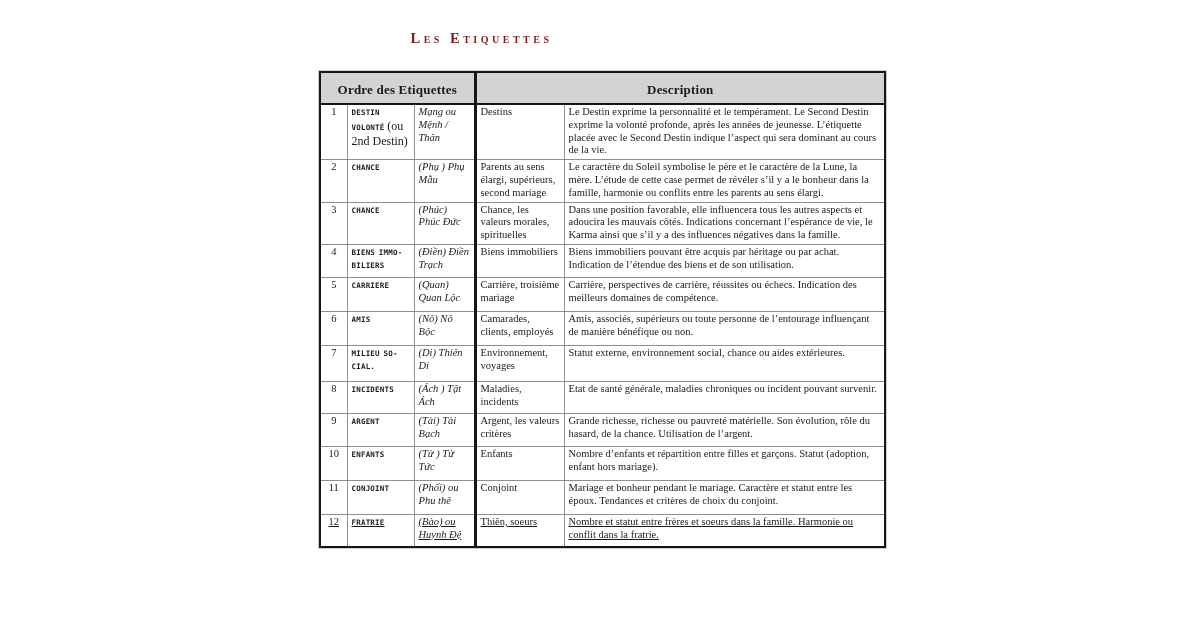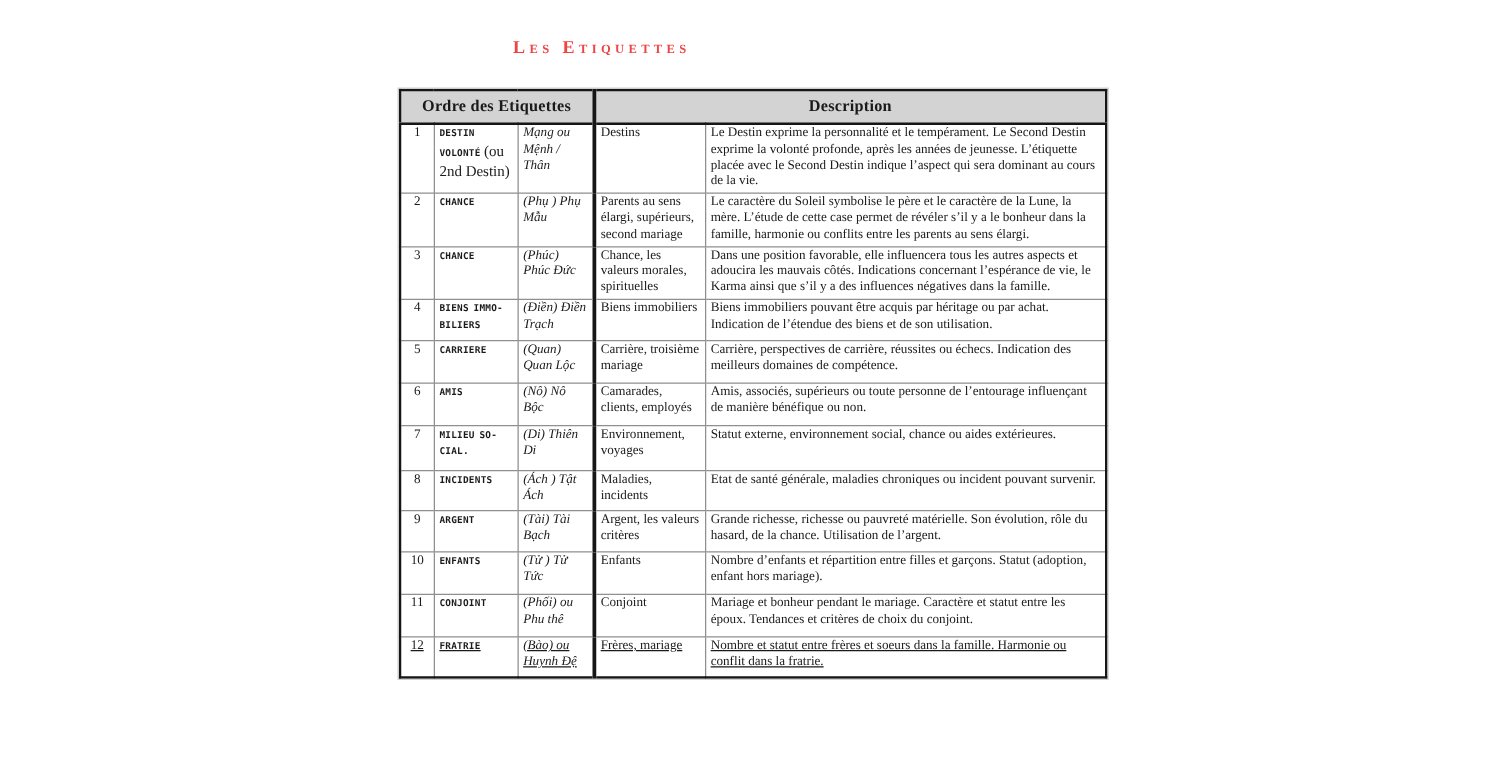--- a/index.html
+++ b/index.html
@@ -14,21 +14,21 @@
   .page { position: absolute; inset: 0; }
 
   .doc-title {
     position: absolute;
     top: 30px; left: 0; width: 963px;
     text-align: center;
     font-size: 14.5px;
     font-weight: bold;
     font-variant: small-caps;
     letter-spacing: 3.5px;
-    color: #ef4444;
+    color: #7f1d1d;
   }
 
   .etq-table-wrap {
     position: absolute;
     left: 319px; top: 71px;
     width: 566px;
   }
 
   table.etq {
     border-collapse: collapse;
@@ -42,21 +42,21 @@
     border: 1px solid #8f8f8f;
     overflow: hidden;
   }
   table.etq thead th {
     background: #d3d3d3;
     border-bottom: 2px solid #161616;
     border-top: 1px solid #161616;
     font-size: 13px;
     font-weight: bold;
     letter-spacing: 0.2px;
-    padding: 4px 0 5px;
+    padding: 9px 0 5px;
     text-align: center;
     height: 24px;
     box-sizing: border-box;
   }
   
   table.etq .grp-right { border-left: 3px solid #161616; margin-top: 22px; }
 
   table.etq tbody td {
     vertical-align: top;
     padding: 1px 4px 2px;
@@ -209,20 +209,20 @@
           <td class="col-name"><span class="etq-name">CONJOINT</span></td>
           <td class="col-viet">(Phối) ou Phu thê</td>
           <td class="col-kw grp-right">Conjoint</td>
           <td class="col-desc">Mariage et bonheur pendant le mariage. Caractère et statut entre les époux. Tendances et critères de choix du conjoint.</td>
         </tr>
 
         <tr>
           <td class="col-num">12</td>
           <td class="col-name"><span class="etq-name">FRATRIE</span></td>
           <td class="col-viet">(Bào) ou Huynh Đệ</td>
-          <td class="col-kw grp-right">Frères, mariage</td>
+          <td class="col-kw grp-right">Thiên, soeurs</td>
           <td class="col-desc">Nombre et statut entre frères et soeurs dans la famille. Harmonie ou conflit dans la fratrie.</td>
         </tr>
 
       </tbody>
     </table>
   </div>
 </div>
 
 </body></html>

